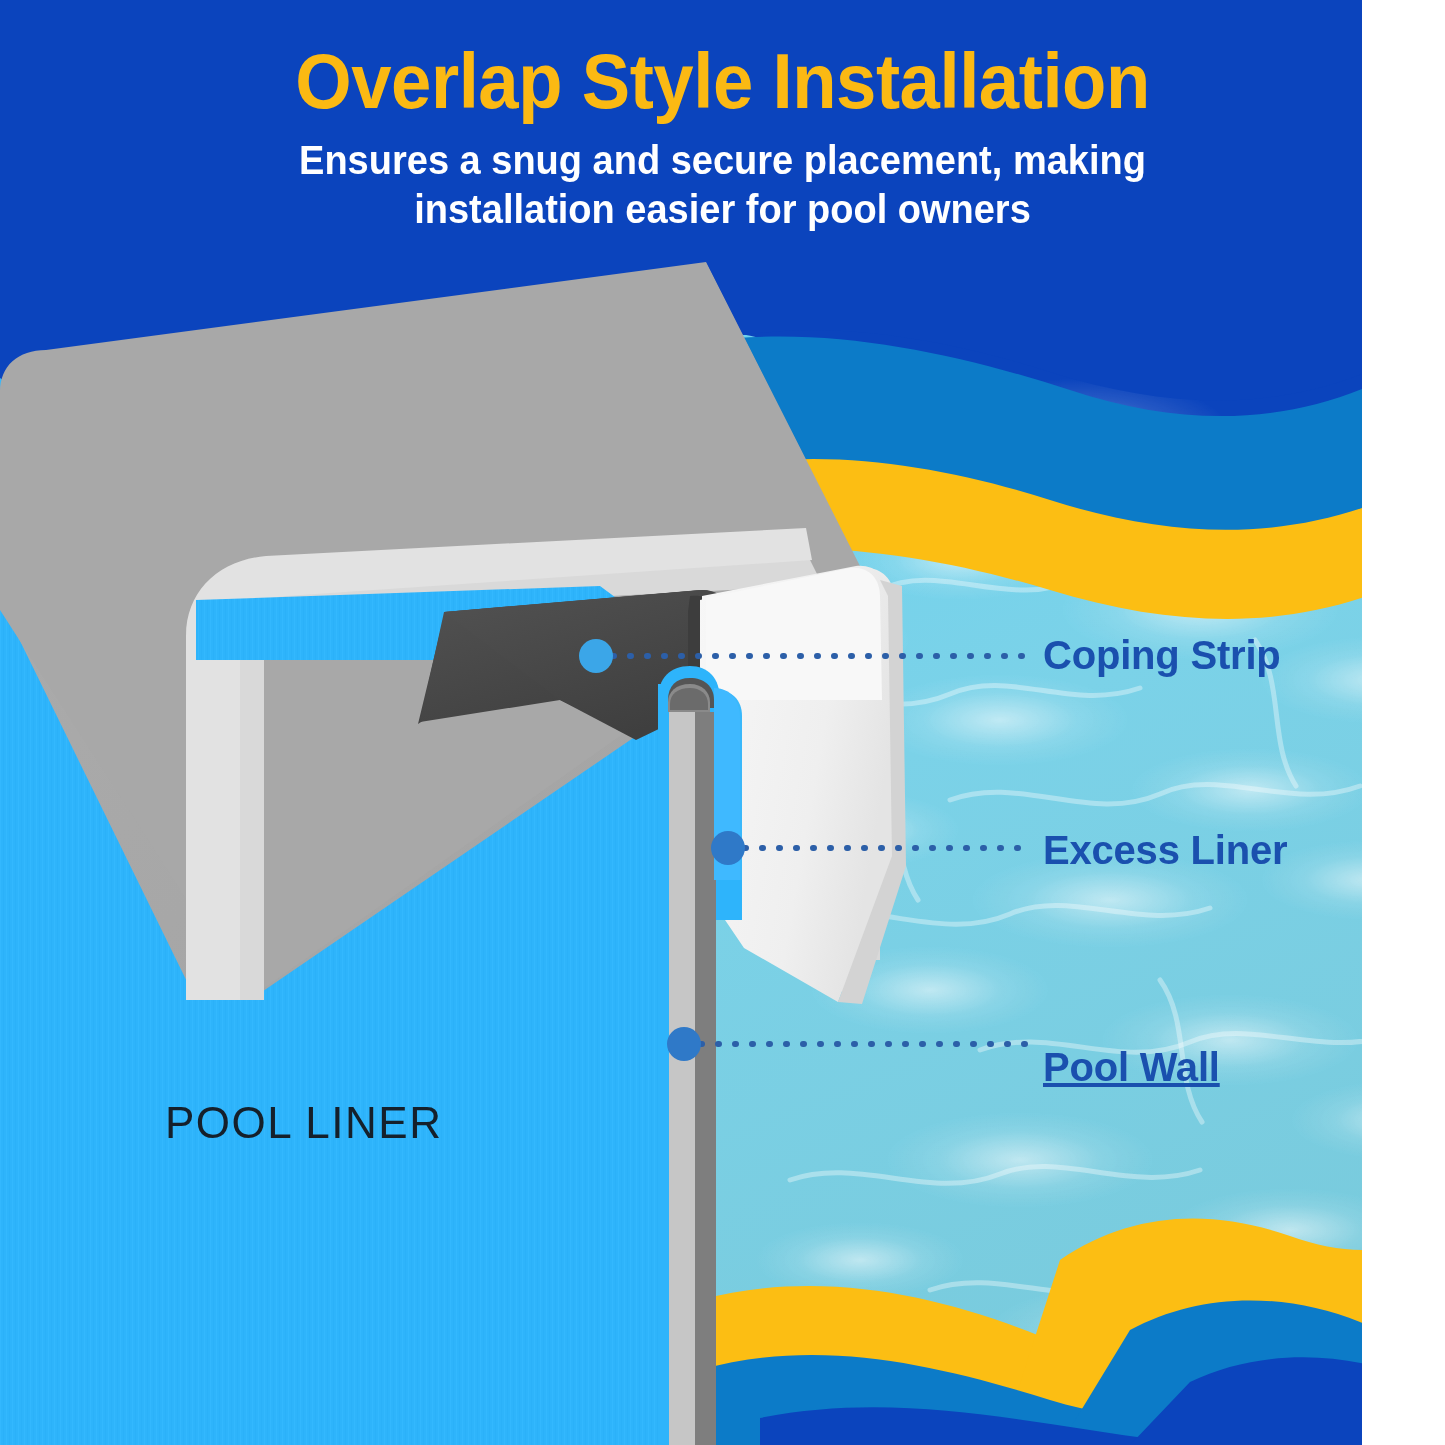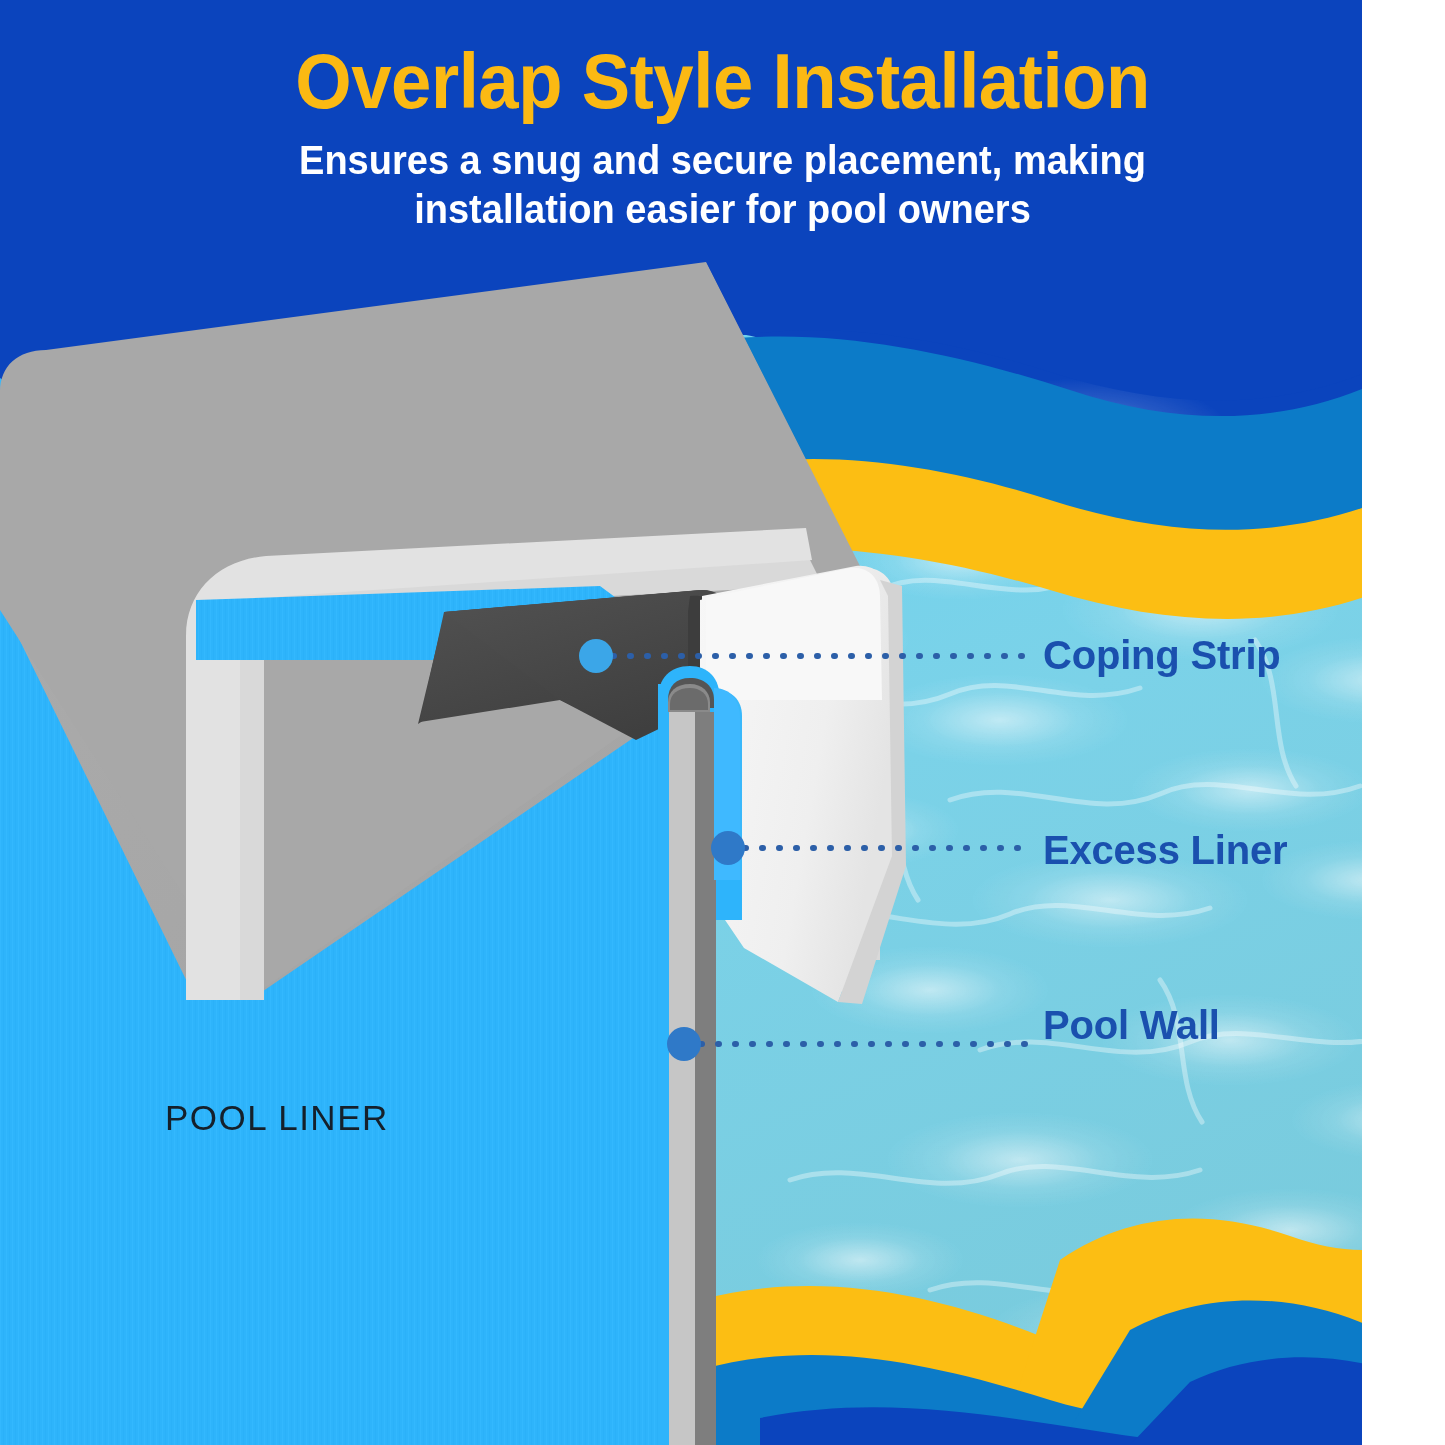--- a/index.html
+++ b/index.html
@@ -65,27 +65,27 @@
   .callout {
     position: absolute;
     font-size: 40px;
     font-weight: 700;
     color: #1A50AE;
     white-space: nowrap;
     letter-spacing: -0.2px;
   }
   #callout-coping  { left: 1043px; top: 633px; }
   #callout-excess  { left: 1043px; top: 828px; }
-  #callout-wall    { left: 1043px; top: 1003px; }
+  #callout-wall    { left: 1043px; top: 1045px; text-decoration: underline; }
 
   #liner-label {
     position: absolute;
     left: 165px;
     top: 1098px;
-    font-size: 35px;
+    font-size: 44px;
     font-weight: 400;
     color: #15202B;
     letter-spacing: 1.5px;
     white-space: nowrap;
   }
 </style>
 </head>
 <body>
 
 <div id="canvas">

